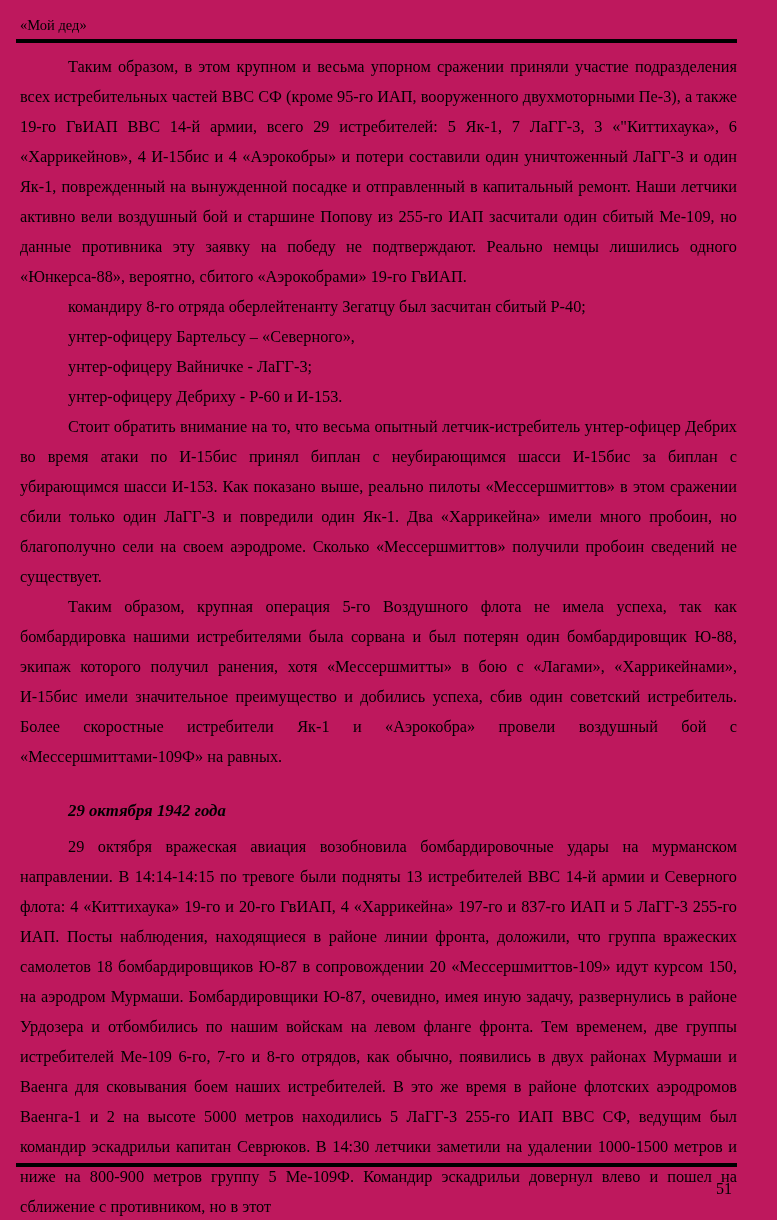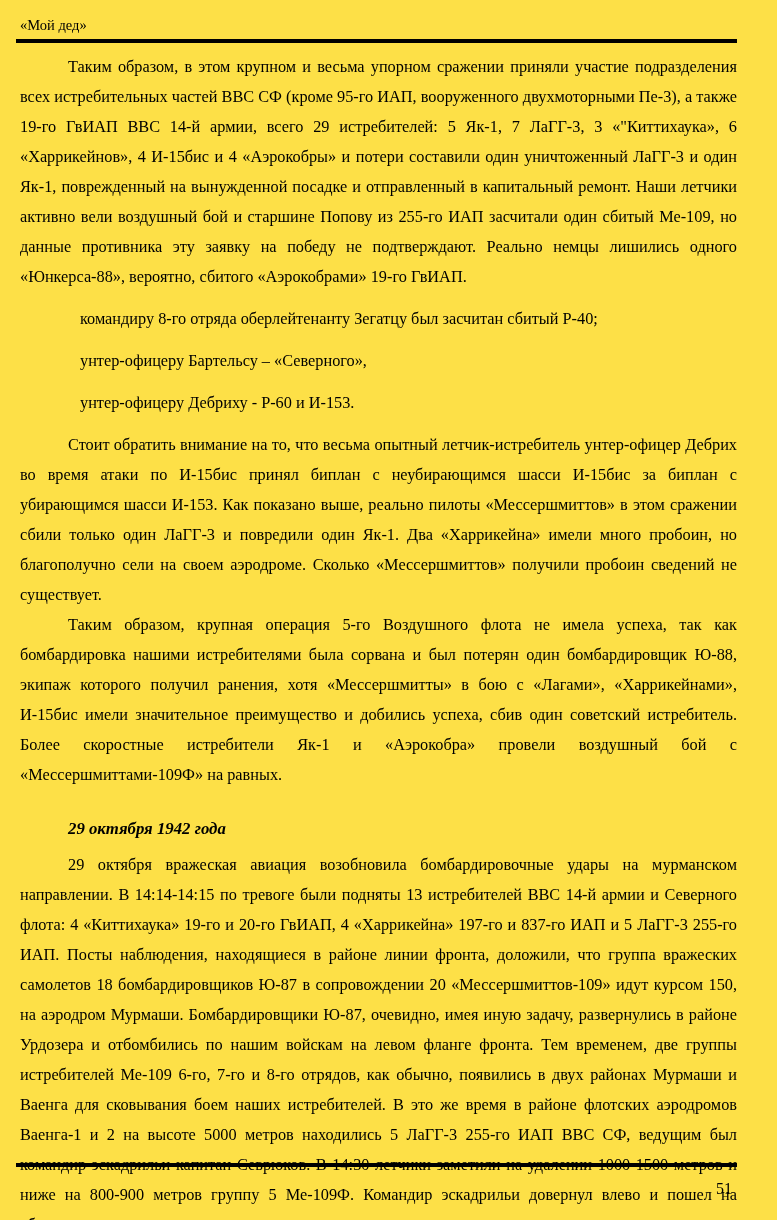--- a/index.html
+++ b/index.html
@@ -1,20 +1,20 @@
 <!DOCTYPE html>
 <html lang="ru"><head>
 <meta charset="utf-8">
 <style>
   html, body { margin: 0; padding: 0; background: #ffffff; }
   .page {
     position: relative;
     width: 777px;
     height: 1220px;
-    background: #fde047;
+    background: #be185d;
     color: #000000;
     font-family: "Liberation Serif", "DejaVu Serif", serif;
     overflow: hidden;
   }
   .running-title {
     position: absolute;
     left: 20px;
     top: 16px;
     font-size: 14.5px;
     line-height: 18px;
@@ -35,21 +35,21 @@
     width: 717px;
     font-size: 16.3px;
     line-height: 30px;
     text-align: justify;
   }
   .para {
     margin: 0;
     text-indent: 48px;
   }
   .claim-line {
-    margin: 12px;
+    margin: 0;
     text-indent: 48px;
     text-align: left;
   }
   .section-heading {
     margin: 24px 0 6px 0;
     text-indent: 48px;
     font-weight: bold;
     font-style: italic;
     font-size: 16.8px;
     text-align: left;
@@ -82,20 +82,21 @@
 
   <div class="content">
 
     <p class="para">Таким образом, в этом крупном и весьма упорном сражении приняли участие подразделения всех истребительных частей ВВС СФ (кроме 95-го ИАП, вооруженного двухмоторными Пе-3), а также 19-го ГвИАП ВВС 14-й армии, всего 29 истребителей: 5 Як-1, 7 ЛаГГ-3, 3 «"Киттихаука», 6 «Харрикейнов», 4 И-15бис и 4 «Аэрокобры» и потери составили один уничтоженный ЛаГГ-3 и один Як-1, поврежденный на вынужденной посадке и отправленный в капитальный ремонт. Наши летчики активно вели воздушный бой и старшине Попову из 255-го ИАП засчитали один сбитый Ме-109, но данные противника эту заявку на победу не подтверждают. Реально немцы лишились одного «Юнкерса-88», вероятно, сбитого «Аэрокобрами» 19-го ГвИАП.</p>
 
 
     <p class="claim-line">командиру 8-го отряда оберлейтенанту Зегатцу был засчитан сбитый Р-40;</p>
 
     <p class="claim-line">унтер-офицеру Бартельсу – «Северного»,</p>
 
+    <p class="claim-line">унтер-офицеру Вайничке - ЛаГГ-3;</p>
 
     <p class="claim-line">унтер-офицеру Дебриху - Р-60 и И-153.</p>
 
     <p class="para">Стоит обратить внимание на то, что весьма опытный летчик-истребитель унтер-офицер Дебрих во время атаки по И-15бис принял биплан с неубирающимся шасси И-15бис за биплан с убирающимся шасси И-153. Как показано выше, реально пилоты «Мессершмиттов» в этом сражении сбили только один ЛаГГ-3 и повредили один Як-1. Два «Харрикейна» имели много пробоин, но благополучно сели на своем аэродроме. Сколько «Мессершмиттов» получили пробоин сведений не существует.</p>
 
     <p class="para">Таким образом, крупная операция 5-го Воздушного флота не имела успеха, так как бомбардировка нашими истребителями была сорвана и был потерян один бомбардировщик Ю-88, экипаж которого получил ранения, хотя «Мессершмитты» в бою с «Лагами», «Харрикейнами», И-15бис имели значительное преимущество и добились успеха, сбив один советский истребитель. Более скоростные истребители Як-1 и «Аэрокобра» провели воздушный бой с «Мессершмиттами-109Ф» на равных.</p>
 
     <h2 class="section-heading">29 октября 1942 года</h2>
 
     <p class="para">29 октября вражеская авиация возобновила бомбардировочные удары на мурманском направлении. В 14:14-14:15 по тревоге были подняты 13 истребителей ВВС 14-й армии и Северного флота: 4 «Киттихаука» 19-го и 20-го ГвИАП, 4 «Харрикейна» 197-го и 837-го ИАП и 5 ЛаГГ-3 255-го ИАП. Посты наблюдения, находящиеся в районе линии фронта, доложили, что группа вражеских самолетов 18 бомбардировщиков Ю-87 в сопровождении 20 «Мессершмиттов-109» идут курсом 150, на аэродром Мурмаши. Бомбардировщики Ю-87, очевидно, имея иную задачу, развернулись в районе Урдозера и отбомбились по нашим войскам на левом фланге фронта. Тем временем, две группы истребителей Ме-109 6-го, 7-го и 8-го отрядов, как обычно, появились в двух районах Мурмаши и Ваенга для сковывания боем наших истребителей. В это же время в районе флотских аэродромов Ваенга-1 и 2 на высоте 5000 метров находились 5 ЛаГГ-3 255-го ИАП ВВС СФ, ведущим был командир эскадрильи капитан Севрюков. В 14:30 летчики заметили на удалении 1000-1500 метров и ниже на 800-900 метров группу 5 Ме-109Ф. Командир эскадрильи довернул влево и пошел на сближение с противником, но в этот</p>

